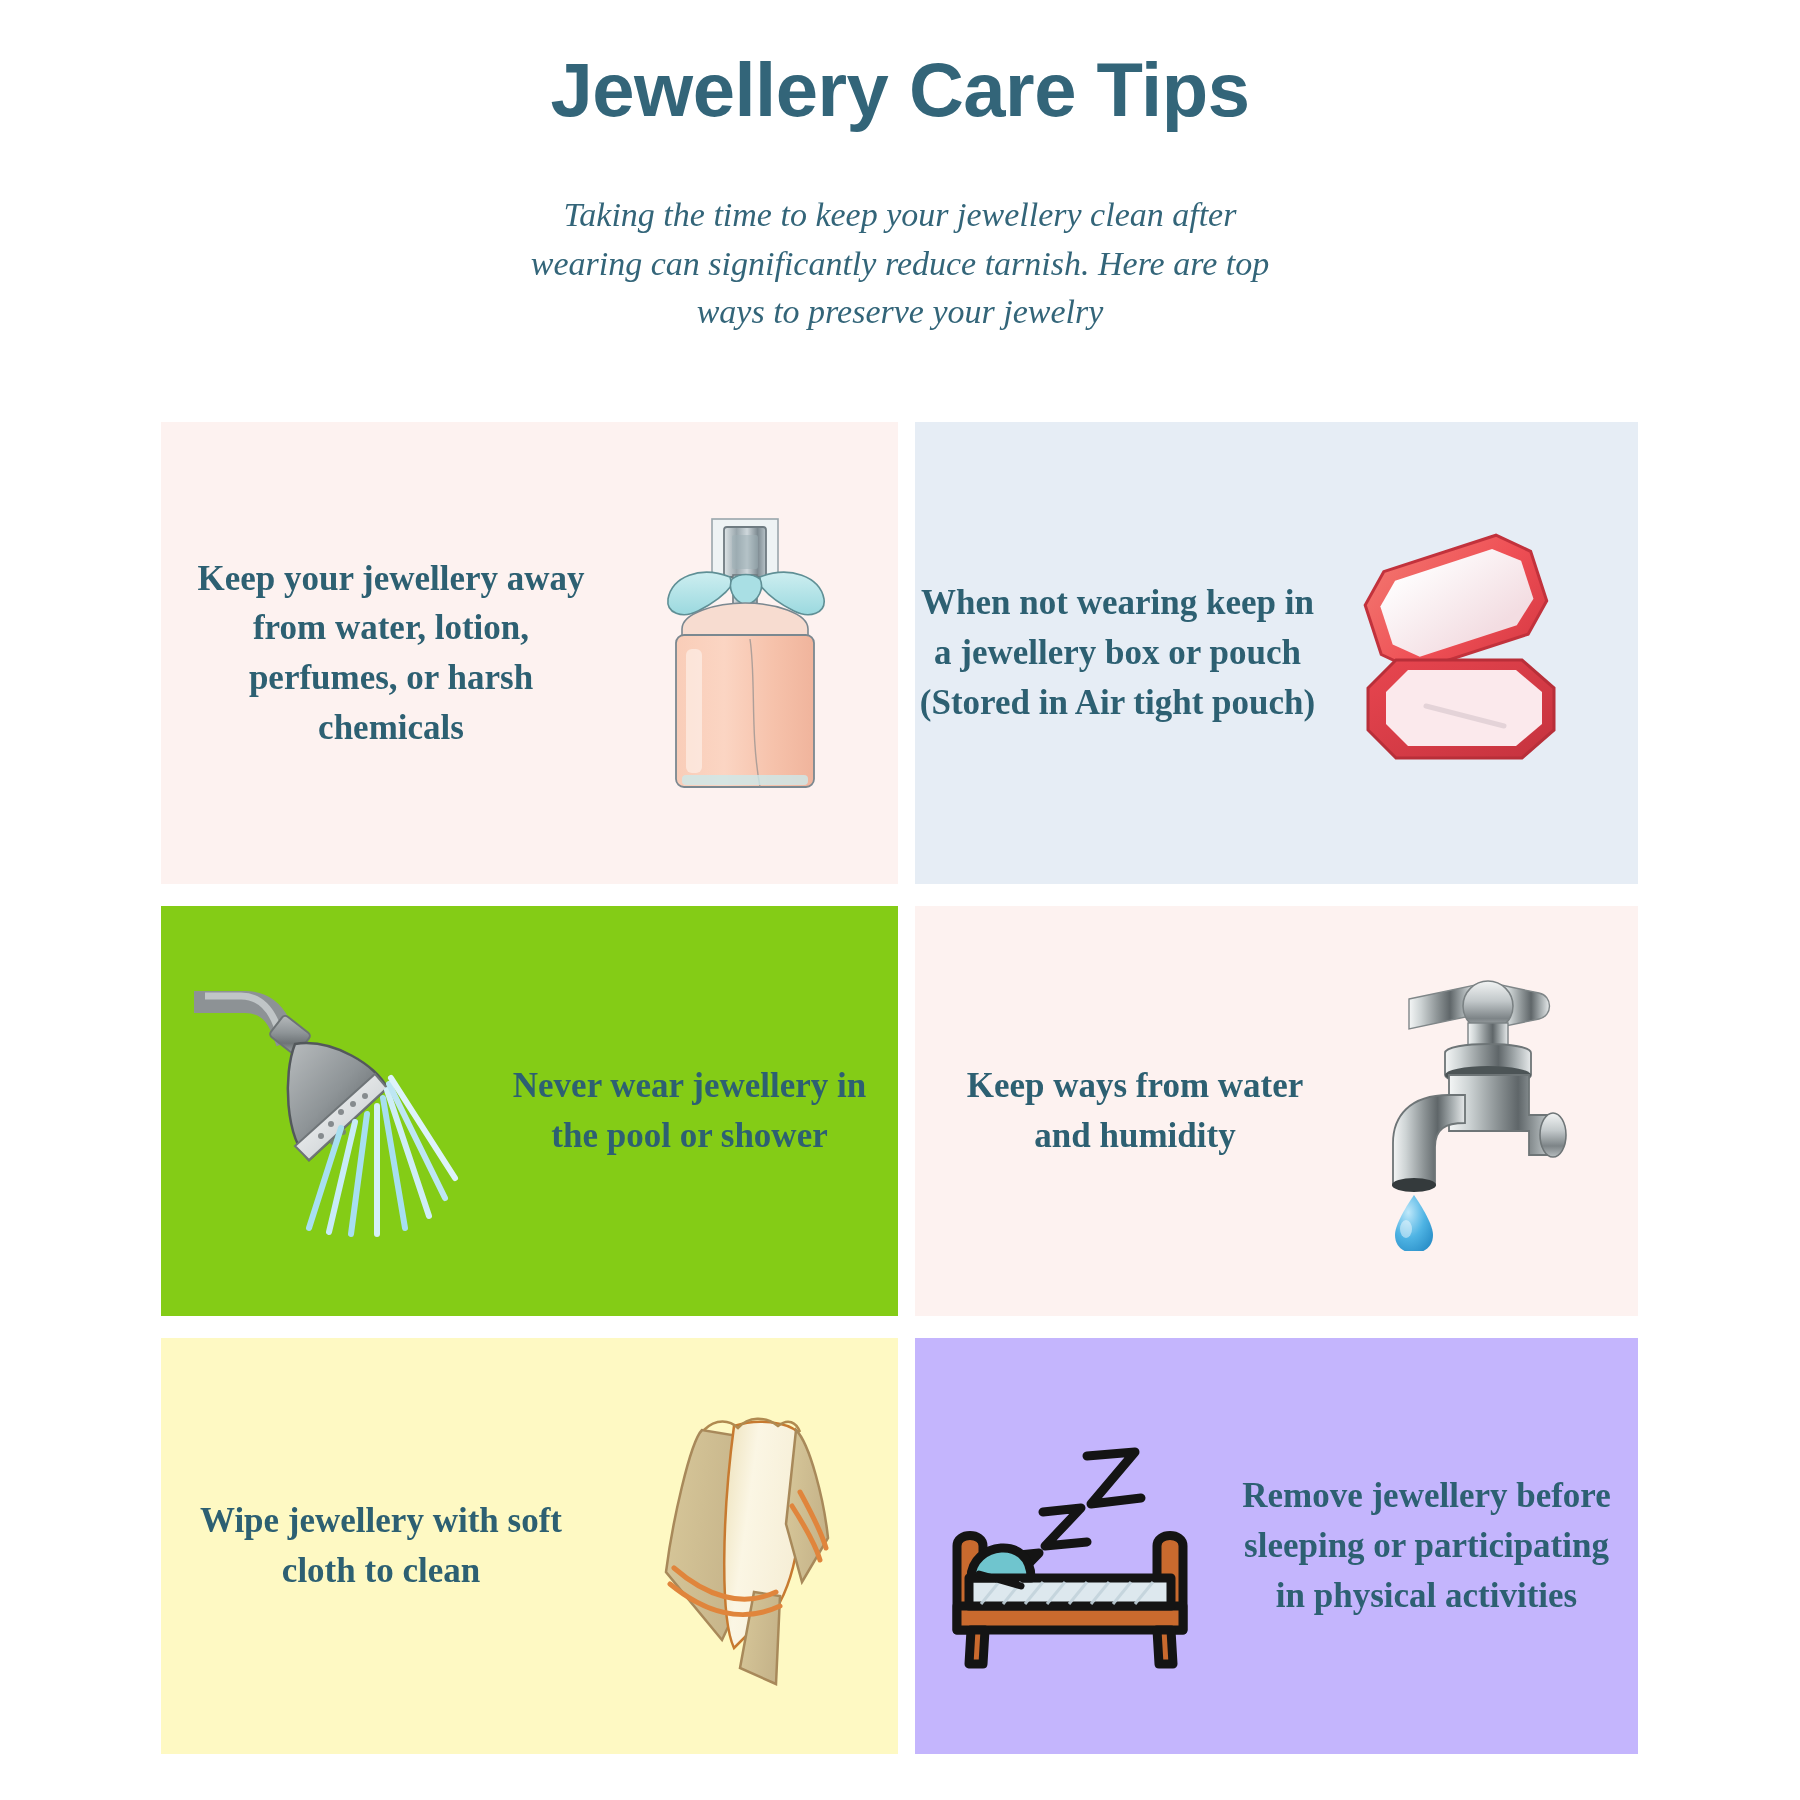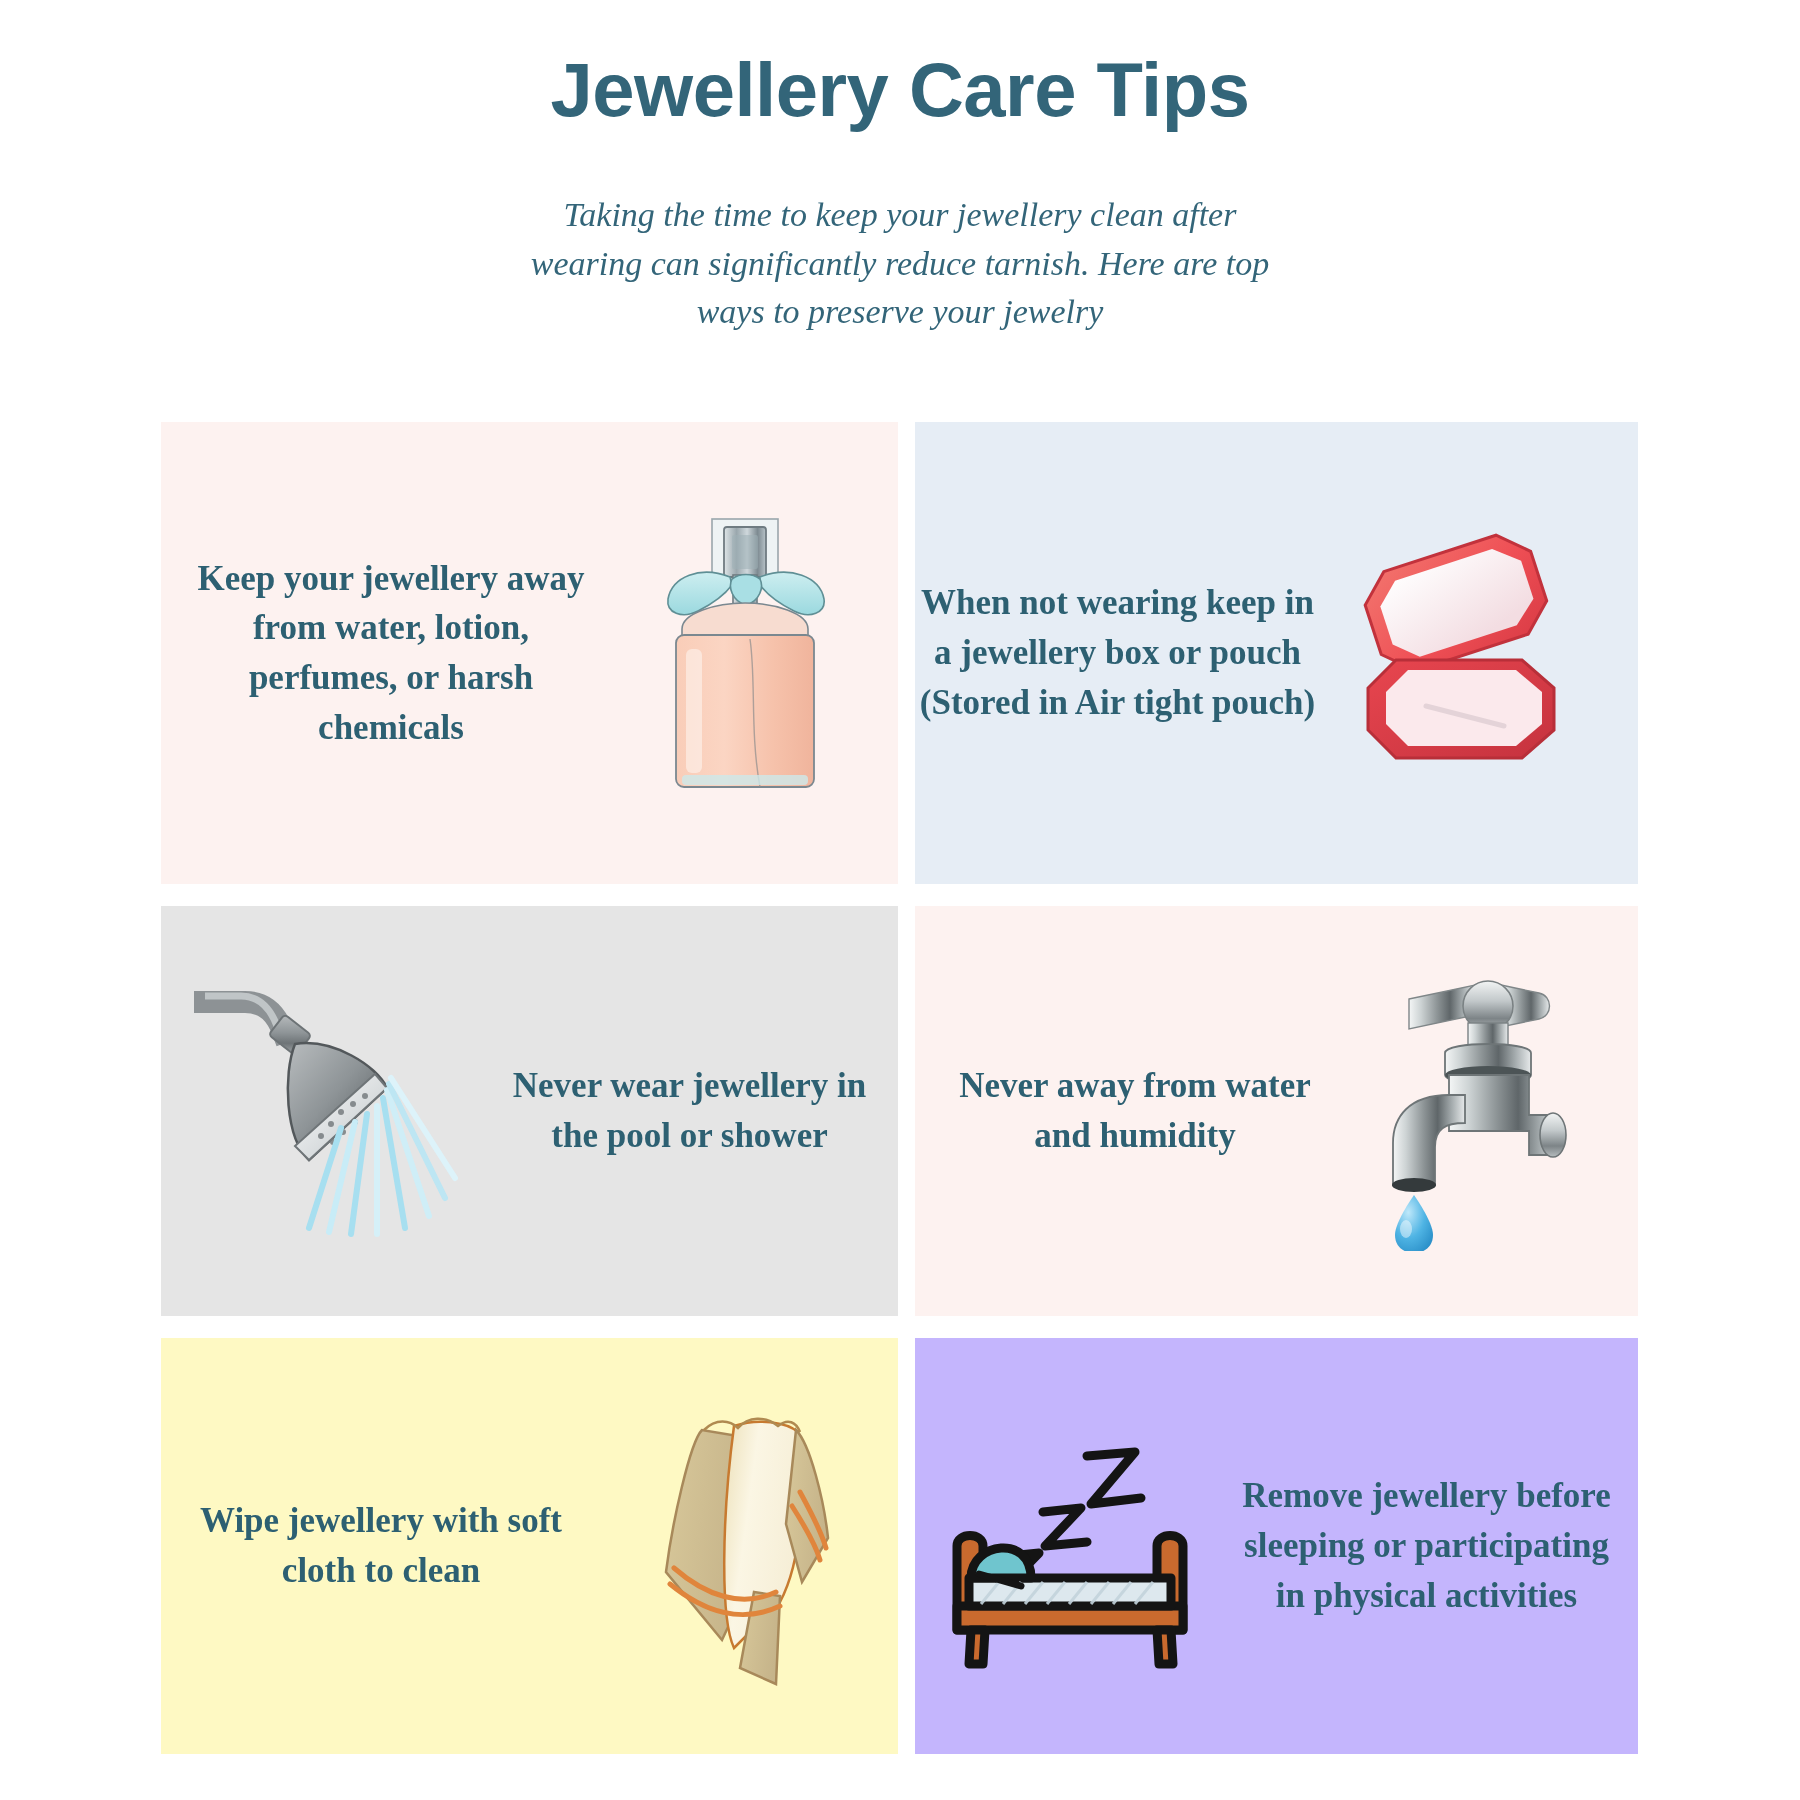--- a/index.html
+++ b/index.html
@@ -192,21 +192,21 @@
           </g>
 
           <path d="M22 140 L148 140 L180 168 L180 210 L148 238 L22 238 L-6 210 L-6 168 Z" transform="translate(20,-8)" fill="url(#boxRedBase)" stroke="#b82f39" stroke-width="3"></path>
           <path d="M34 150 L142 150 L168 172 L168 204 L142 226 L34 226 L12 204 L12 172 Z" transform="translate(20,-8)" fill="#fbe9ec"></path>
 
           <path d="M72 178 L150 198" stroke="#e4d3d8" stroke-width="5" stroke-linecap="round" fill="none"></path>
         </svg>
       </div>
     </div>
 
-    <div class="card c3 bg-cream h-mid" style="background: #e5e5e5;">
+    <div class="card c3 bg-cream h-mid" style="background: #84cc16;">
       <div class="card-art">
         <svg class="art-svg" width="270" height="290" viewBox="0 0 270 290">
           <defs>
             <linearGradient id="shMetal" x1="0" y1="0" x2="1" y2="1">
               <stop offset="0%" stop-color="#b8bcbe"></stop>
               <stop offset="45%" stop-color="#8e9497"></stop>
               <stop offset="70%" stop-color="#6e7477"></stop>
               <stop offset="100%" stop-color="#a7acae"></stop>
             </linearGradient>
             <linearGradient id="shRim" x1="0" y1="0" x2="1" y2="1">
@@ -245,21 +245,21 @@
             <path d="M196 124 L238 250" stroke="#cfeef7" stroke-width="6"></path>
             <path d="M198 118 L254 232" stroke="#bde6f3" stroke-width="6"></path>
             <path d="M200 112 L264 212" stroke="#ddf3fa" stroke-width="6"></path>
           </g>
         </svg>
       </div>
       <div class="card-text">Never wear jewellery in the pool or shower</div>
     </div>
 
     <div class="card c4 bg-pink h-mid" style="background: rgb(253, 242, 240);">
-      <div class="card-text">Never away from water and humidity</div>
+      <div class="card-text">Keep ways from water and humidity</div>
       <div class="card-art">
         <svg class="art-svg" width="260" height="280" viewBox="0 0 260 280">
           <defs>
             <linearGradient id="fcChrome" x1="0" y1="0" x2="1" y2="0">
               <stop offset="0%" stop-color="#f4f6f6"></stop>
               <stop offset="18%" stop-color="#cdd3d4"></stop>
               <stop offset="42%" stop-color="#8f9698"></stop>
               <stop offset="62%" stop-color="#5f6669"></stop>
               <stop offset="82%" stop-color="#a6adaf"></stop>
               <stop offset="100%" stop-color="#e7eaeb"></stop>

